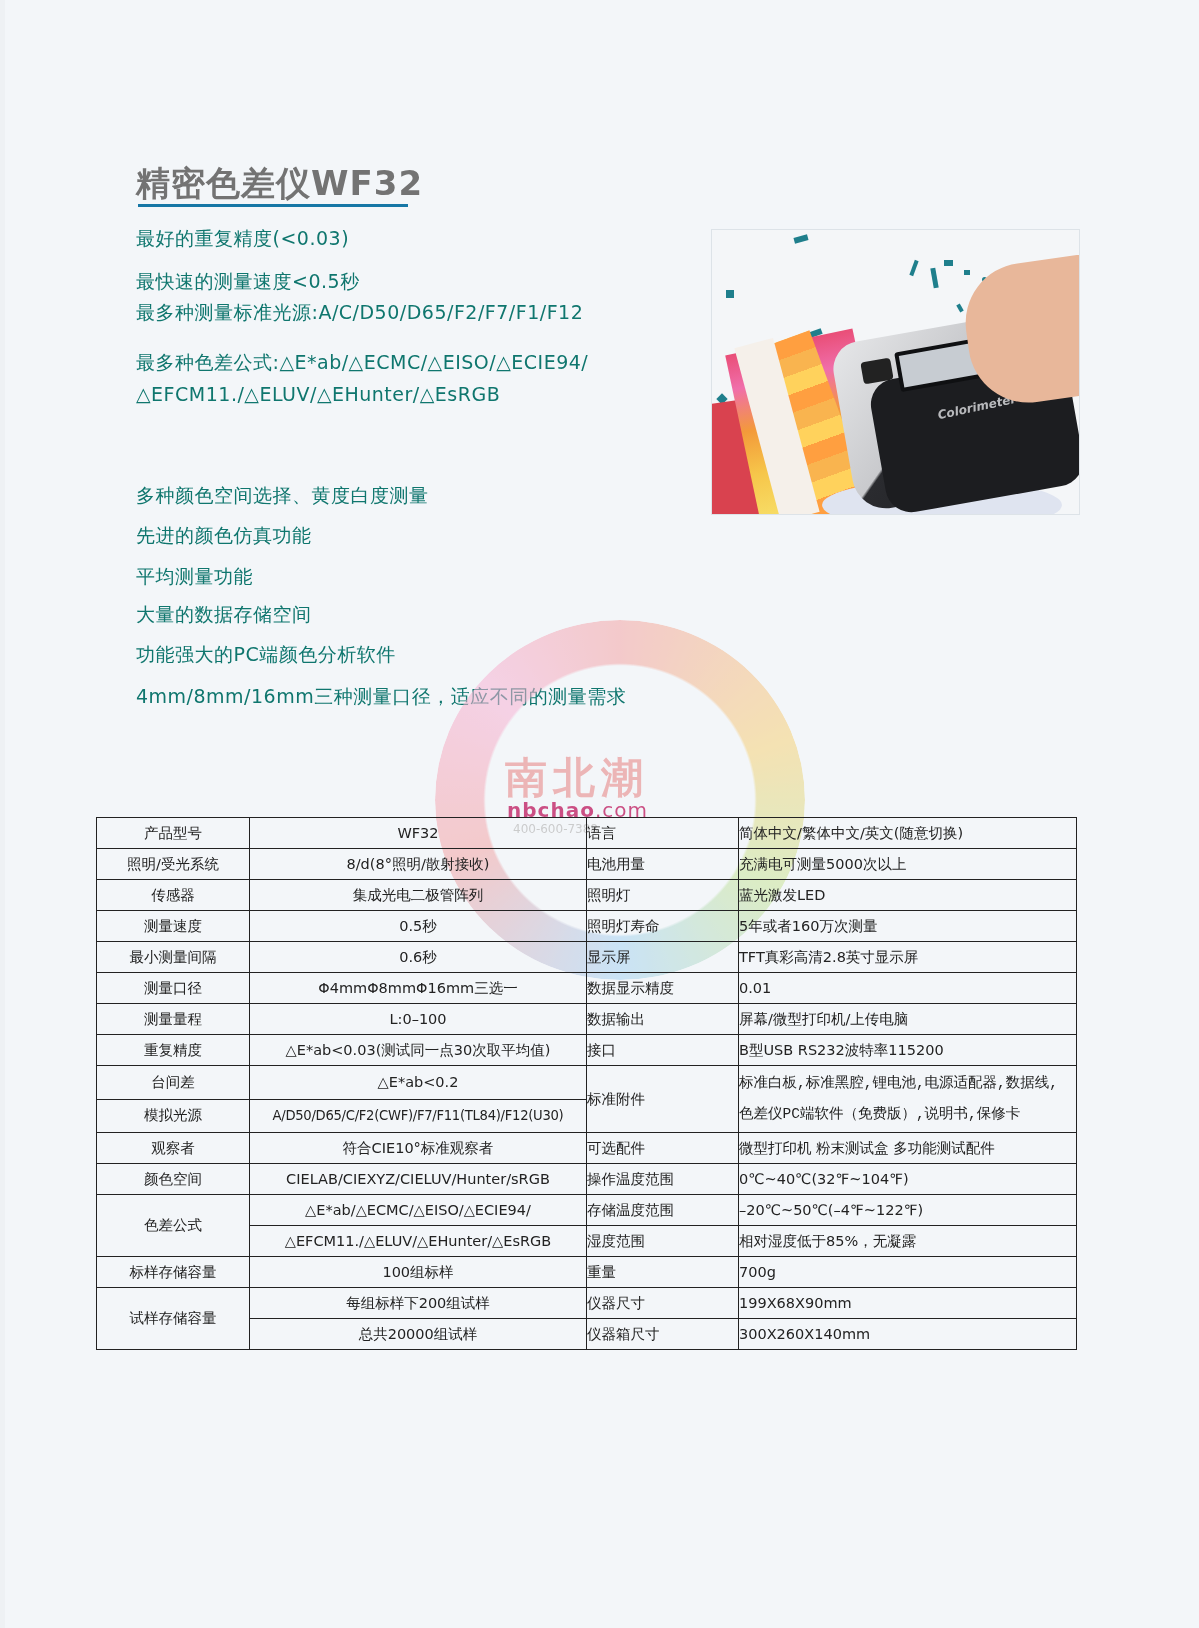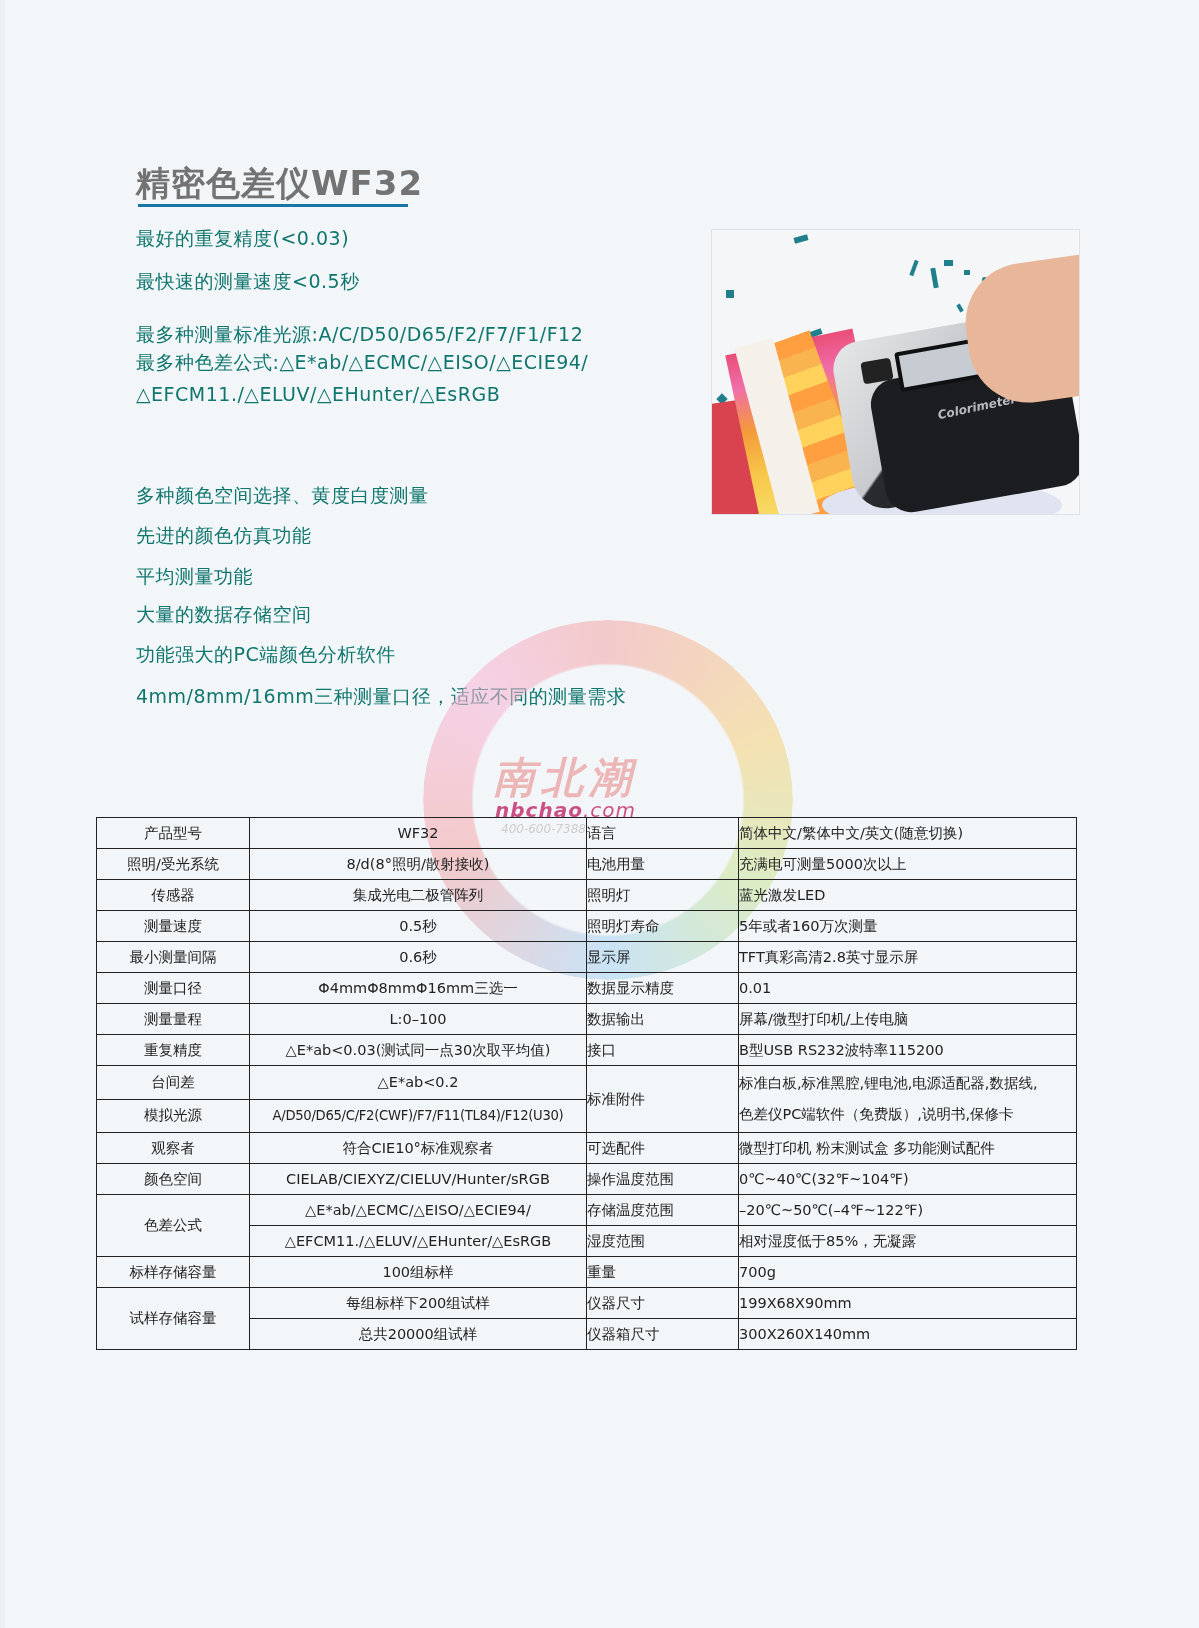--- a/index.html
+++ b/index.html
@@ -44,21 +44,21 @@
   }
   .device-body { position:absolute; left:165px; top:135px; width:200px; height:135px; background:#1c1d20; border-radius:26px; transform: rotate(-10deg); }
   .screen { position:absolute; left:185px; top:115px; width:85px; height:40px; background:#0f1012; transform: rotate(-10deg); border-radius:3px; }
   .screen-inner { position:absolute; left:4px; top:4px; right:4px; bottom:4px; background:#c7ccd2; }
   .keypad { position:absolute; left:150px; top:130px; width:30px; height:22px; background:#222; transform: rotate(-10deg); border-radius:4px; }
   .brand { position:absolute; left:225px; top:170px; color:#b8b9bc; font-size:12px; font-style:italic; font-weight:bold; transform: rotate(-12deg); }
   .hand { position:absolute; left:255px; top:32px; width:130px; height:140px; background:#e8b79a; border-radius:60px 10px 10px 60px; transform: rotate(-8deg); }
   .plate { position:absolute; left:110px; top:250px; width:240px; height:50px; background:#dfe4f0; border-radius:50%; }
 
   
-  .wm { position:absolute; left:383px; top:600px; width:380px; height:300px; pointer-events:none;font-style:italic; }
+  .wm { position:absolute; left:395px; top:600px; width:380px; height:300px; pointer-events:none; }
   .wm-ring {
     position:absolute; left:40px; top:20px; width:290px; height:280px; border-radius:50%;
     border: 40px solid transparent;
     background:
       conic-gradient(#f3a6a6 0deg, #f6d27a 70deg, #c9e59b 120deg, #a9d4f4 180deg, #f3a6a6 250deg, #f7b4d6 310deg, #f3a6a6 360deg) border-box;
     -webkit-mask: radial-gradient(circle, transparent 52%, #000 53%);
             mask: radial-gradient(circle, transparent 52%, #000 53%);
     opacity: 0.55;
   }
   .wm-text { position:absolute; left:110px; top:150px; font-size:42px; color:#eaa0a0; font-family:"DejaVu Serif", serif; font-weight:bold; letter-spacing:6px; opacity:0.75; }
@@ -73,35 +73,35 @@
     font-size: 14.5px; color:#222;
   }
   table.spec td {
     border: 1.5px solid #222; height: 30px; padding: 0;
     white-space: nowrap; overflow: hidden;
   }
   td.k { padding-left: 27px; text-align: center; }
   td.v { text-align: center; }
   td.k2 { padding-left: 21px; text-align: left; }
   td.v2 { padding-left: 9px; text-align: left; }
-  td.v2.multi { line-height: 31px; padding-top:2px; padding-bottom:2px; }
+  td.v2.multi { line-height: 31px; padding-top:2px; padding-bottom:2px;font-family:Liberation Mono, monospace; }
   td.small { font-size: 13.2px; letter-spacing:-0.3px; }
 </style>
 </head>
 <body>
 
 <div class="page-edge"></div>
 
 <h1 class="title">精密色差仪WF32</h1>
 <div class="title-underline"></div>
 
 <div>
   <div class="feature" style="top:226px">最好的重复精度(&lt;0.03)</div>
   <div class="feature" style="top:269px">最快速的测量速度&lt;0.5秒</div>
-  <div class="feature" style="top:322px">最多种测量标准光源:A/C/D50/D65/F2/F7/F1/F12</div>
+  <div class="feature" style="top:300px">最多种测量标准光源:A/C/D50/D65/F2/F7/F1/F12</div>
   <div class="feature" style="top:350px">最多种色差公式:△E*ab/△ECMC/△EISO/△ECIE94/</div>
   <div class="feature" style="top:383px">△EFCM11./△ELUV/△EHunter/△EsRGB</div>
 </div>
 
 <div>
   <div class="feature" style="top:483px">多种颜色空间选择、黄度白度测量</div>
   <div class="feature" style="top:523px">先进的颜色仿真功能</div>
   <div class="feature" style="top:564px">平均测量功能</div>
   <div class="feature" style="top:602px">大量的数据存储空间</div>
   <div class="feature" style="top:642px">功能强大的PC端颜色分析软件</div>

